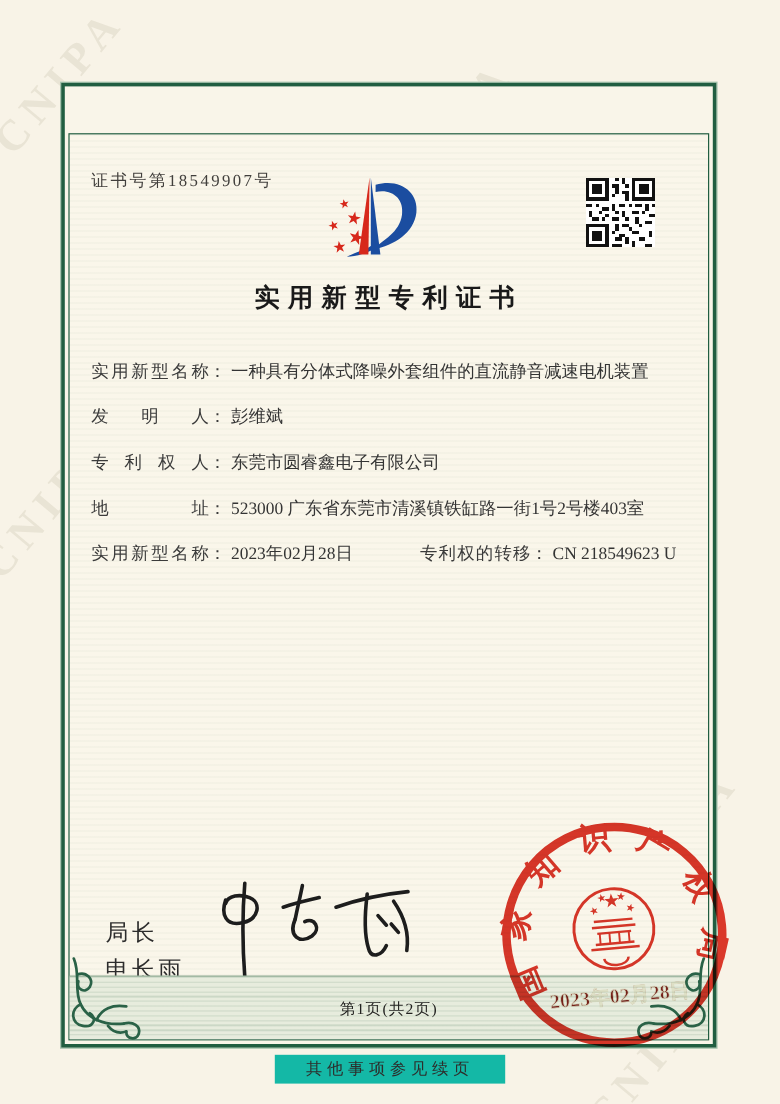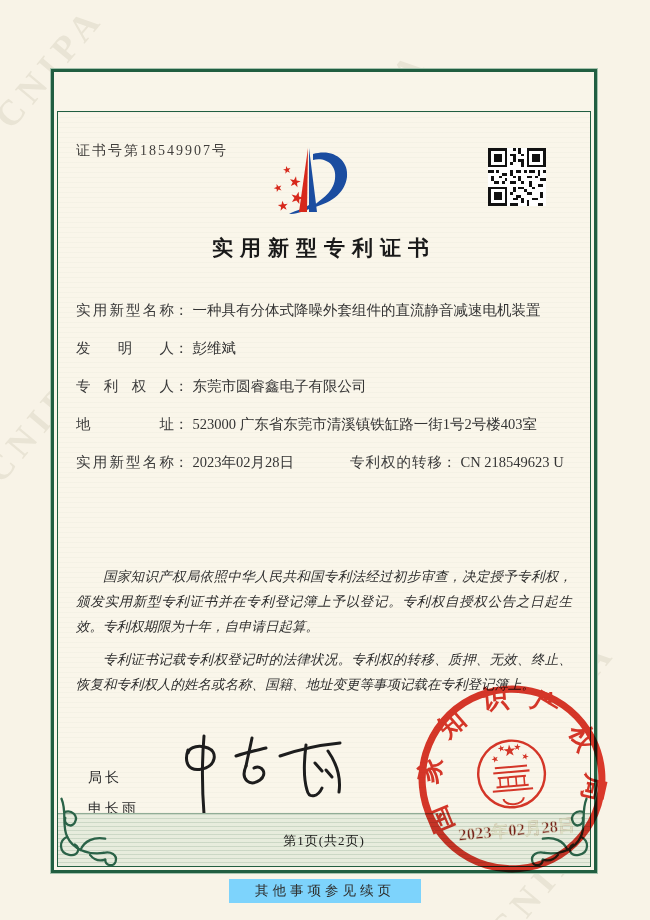--- a/index.html
+++ b/index.html
@@ -48,21 +48,21 @@
   .fvalue{color:#343434;}
   .pairgap{display:inline-block; width:56px;}
   .flabel2{display:inline-block; width:92px; text-align:justify; text-align-last:justify;}
   .bodytxt{
     position:absolute; left:18px; top:452px; width:496px;
     font-size:13.5px; line-height:25px; color:#2e2e2e;
     font-style:italic; text-align:justify;
   }
   .bodytxt p{margin:0 0 8px 0; text-indent:2em;}
   .signer{position:absolute; left:30px; top:650px; font-family:"Liberation Sans","DejaVu Sans",sans-serif;
-    font-size:14px; letter-spacing:3px; color:#2c2c2c; line-height:31px;}
+    font-size:19px; letter-spacing:3px; color:#2c2c2c; line-height:31px;}
   .sig{position:absolute; left:100px; top:614px; width:215px; height:98px;}
   .seal{position:absolute; left:353px; top:566px; width:202px; height:202px;
     transform:rotate(-5deg); opacity:0.93; mix-blend-mode:multiply; z-index:5;}
   .band{
     position:absolute; left:0; right:0; bottom:0; height:52px;
     background:
       repeating-linear-gradient(180deg, rgba(60,110,78,0.16) 0 1px, transparent 1px 4px),
       #e7ecdd;
     border-top:1px solid rgba(40,95,65,0.45);
   }
@@ -70,21 +70,21 @@
     position:absolute; left:0; width:100%; bottom:16px; text-align:center;
     font-size:13px; letter-spacing:1px; color:#21211f; z-index:3;
   }
   .fl{position:absolute; width:76px; height:78px; bottom:-6px; z-index:4;}
   .fl-l{left:-6px;}
   .fl-r{right:-6px; transform:scaleX(-1);}
   .note{
     position:absolute; left:0; width:100%; top:879px; text-align:center; z-index:2;
   }
   .note span{
-    display:inline-block; background:#7dd3fc; padding:3px 26px;
+    display:inline-block; background:#14b8a6; padding:3px 26px;
     font-size:13.5px; letter-spacing:4px; color:#2d2d2b;
   }
 </style>
 </head>
 <body>
 
 <div class="page">
 
   <span class="wm" style="left:-24px; top:46px;">CNIPA</span>
   <span class="wm" style="left:300px; top:90px;">CNIPA</span>
@@ -145,24 +145,20 @@
               <span class="flabel">专利权人</span><span class="fcolon">：</span><span class="fvalue">东莞市圆睿鑫电子有限公司</span>
             </div>
             <div class="row">
               <span class="flabel">地址</span><span class="fcolon">：</span><span class="fvalue">523000 广东省东莞市清溪镇铁缸路一街1号2号楼403室</span>
             </div>
             <div class="row">
               <span class="flabel">实用新型名称</span><span class="fcolon">：</span><span class="fvalue">2023年02月28日</span><span class="pairgap"></span><span class="flabel2">专利权的转移</span><span class="fcolon">：</span><span class="fvalue">CN 218549623 U</span>
             </div>
           </div>
 
-          <div class="bodytxt">
-            <p>国家知识产权局依照中华人民共和国专利法经过初步审查，决定授予专利权，颁发实用新型专利证书并在专利登记簿上予以登记。专利权自授权公告之日起生效。专利权期限为十年，自申请日起算。</p>
-            <p>专利证书记载专利权登记时的法律状况。专利权的转移、质押、无效、终止、恢复和专利权人的姓名或名称、国籍、地址变更等事项记载在专利登记簿上。</p>
-          </div>
 
           <div class="signer">
             <div>局长</div>
             <div>申长雨</div>
           </div>
 
           <svg class="sig" viewBox="0 0 215 98" aria-hidden="true">
             <g fill="none" stroke="#1d1d1d" stroke-width="3" stroke-linecap="round" stroke-linejoin="round">
               <path d="M46,10 C44,34 44,62 46,88"></path>
               <path d="M30,24 C26,36 30,46 44,43 C58,40 60,26 50,22 C42,19 32,20 30,27"></path>

